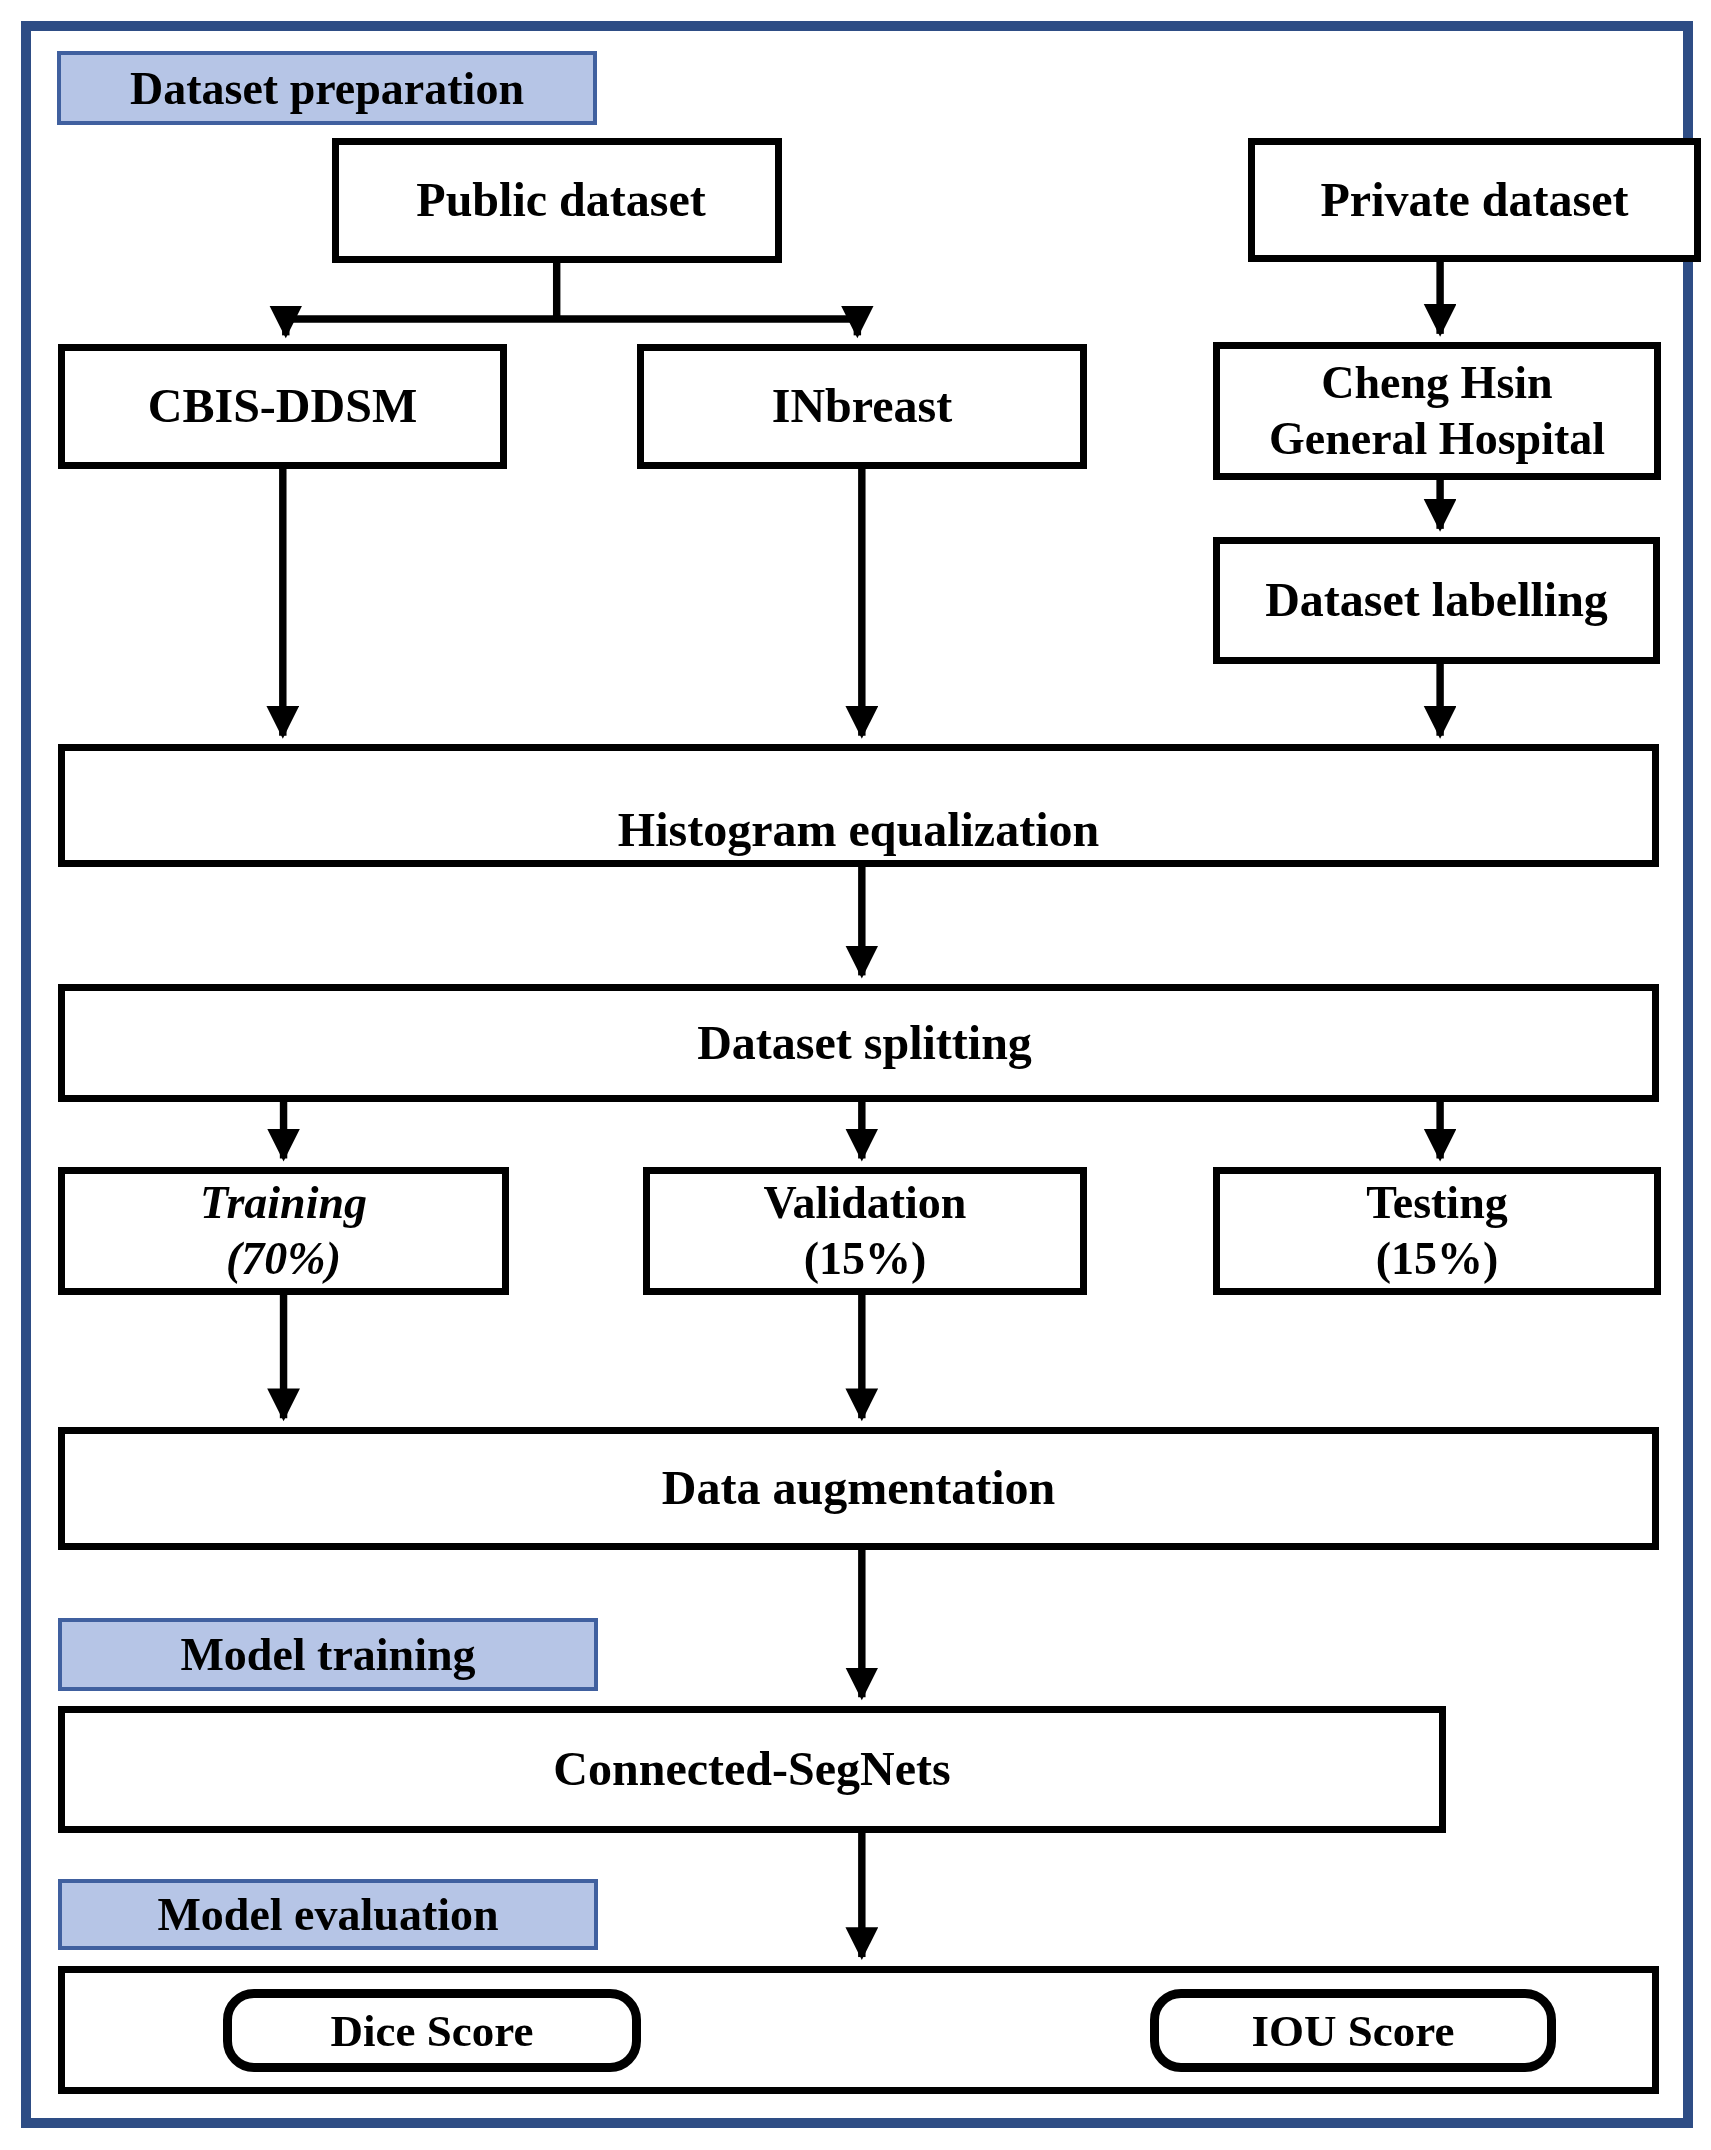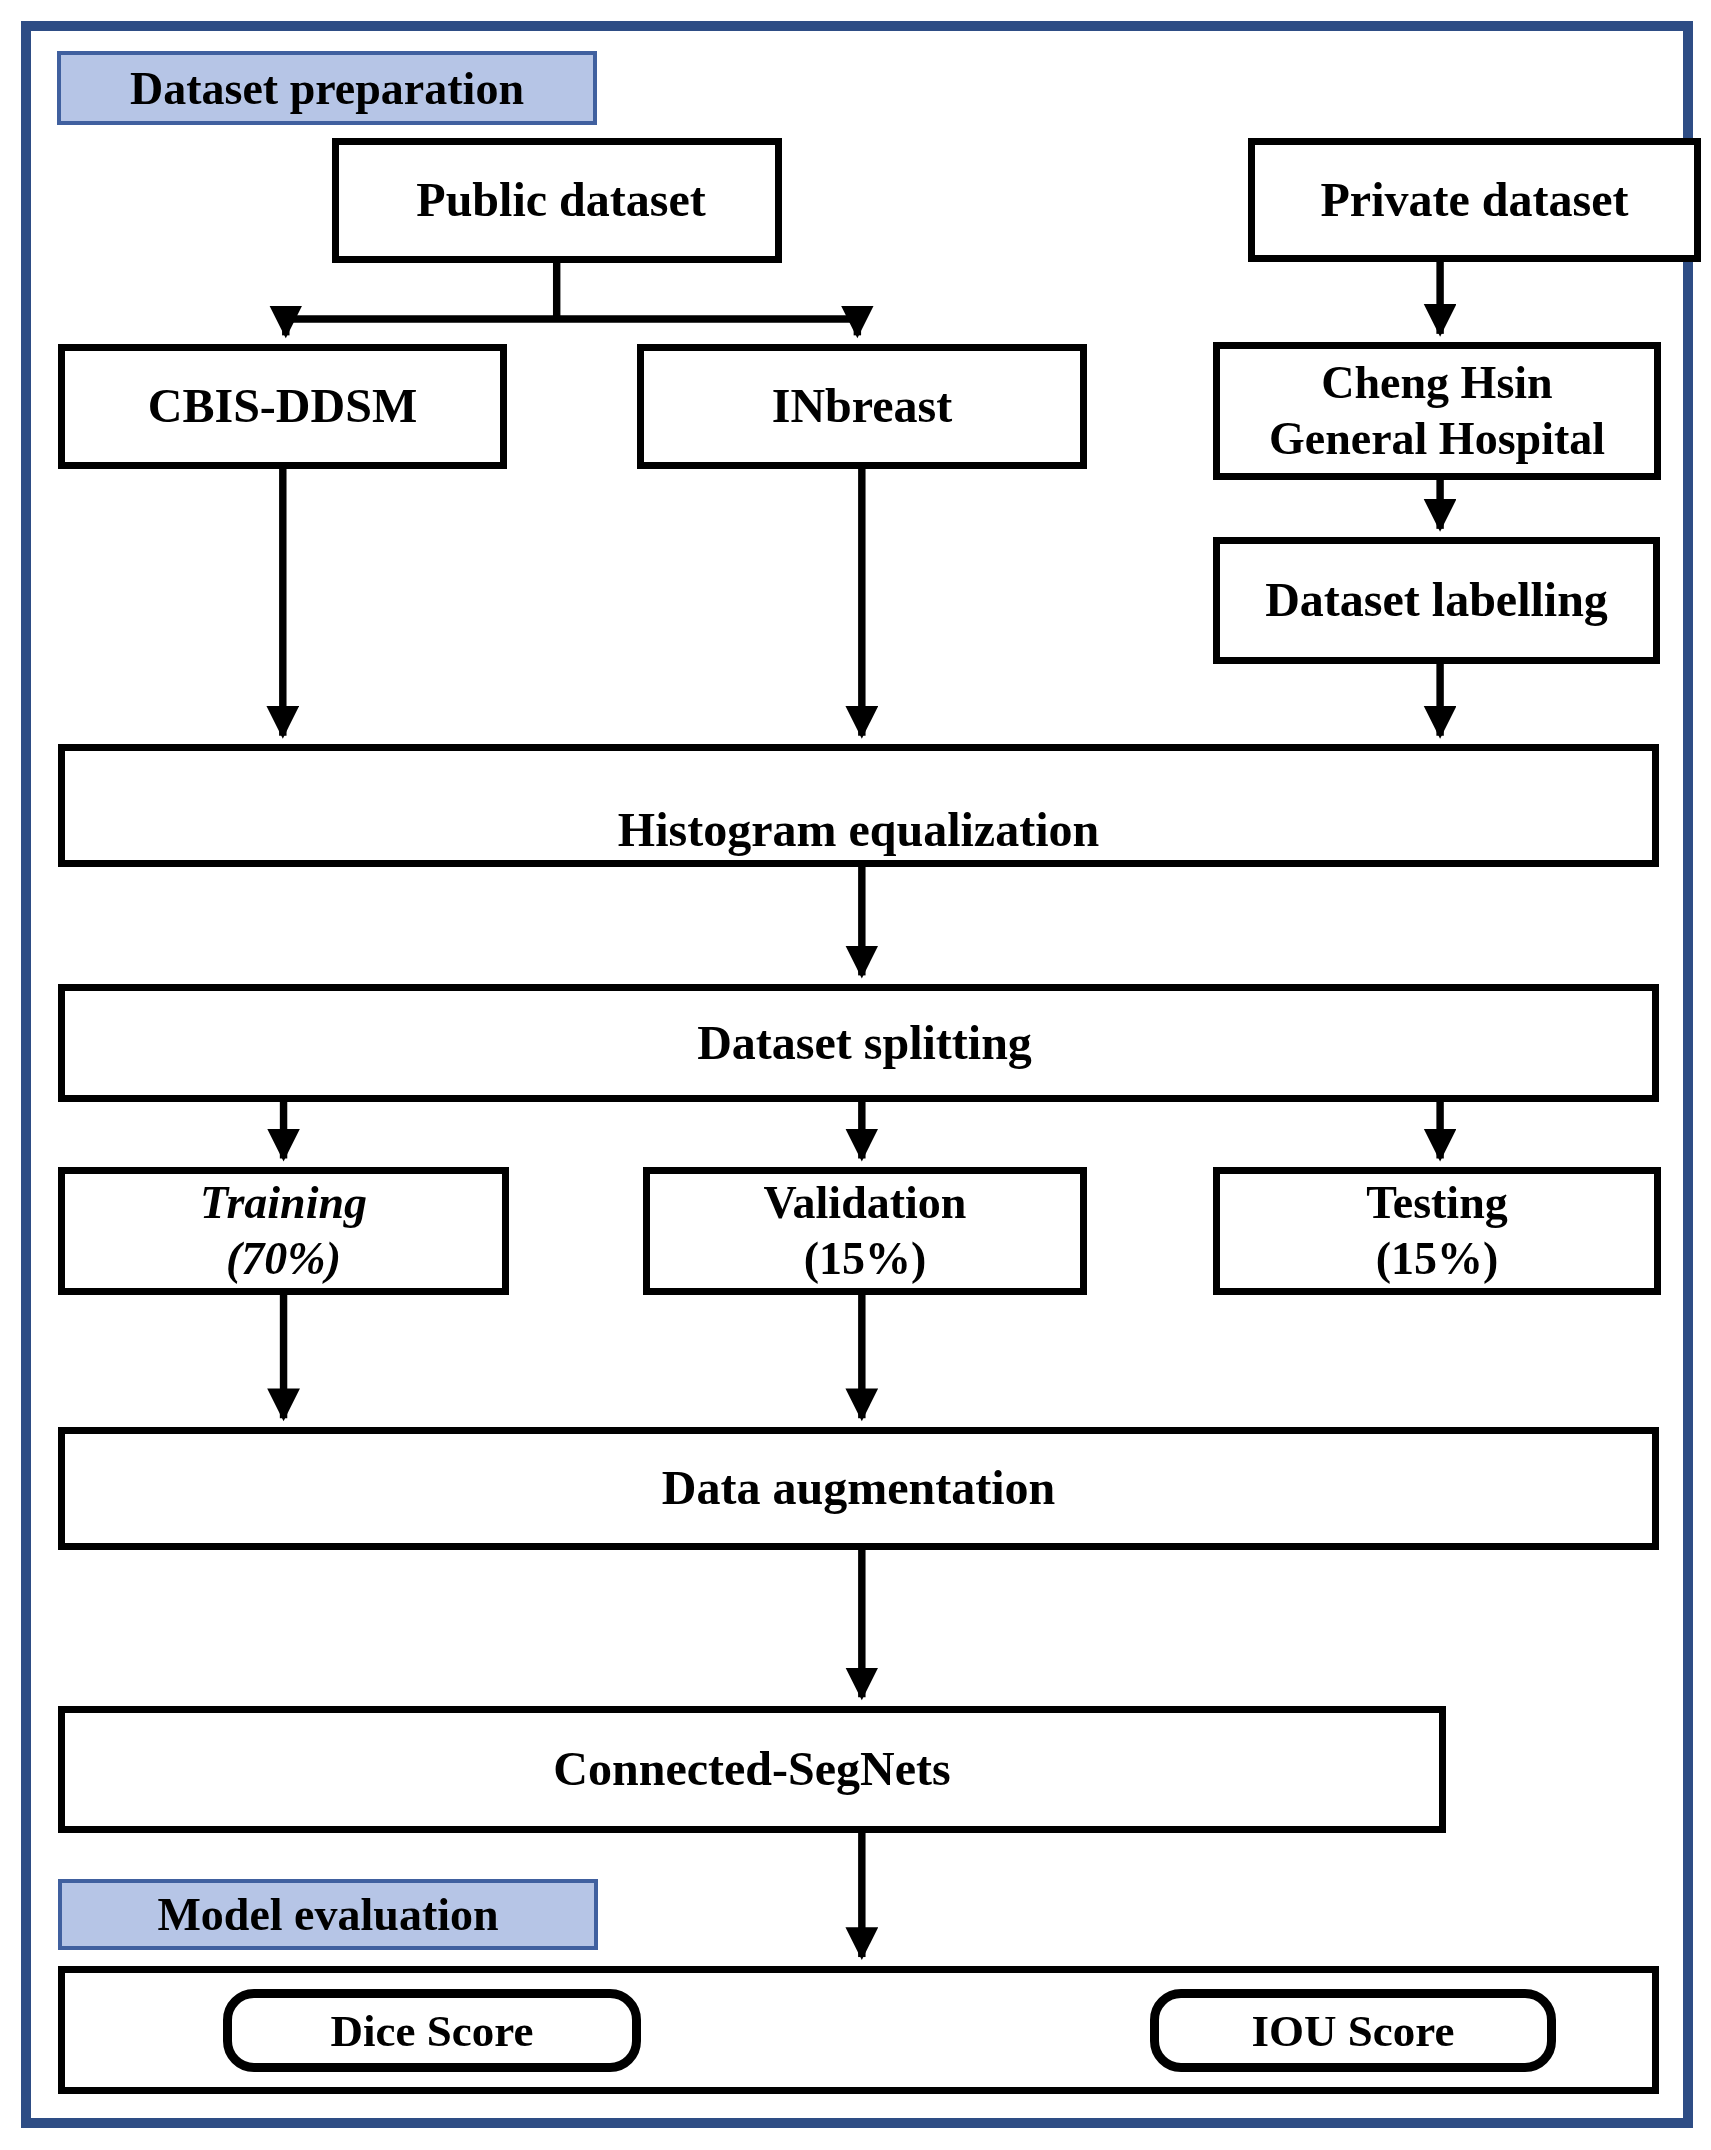--- a/index.html
+++ b/index.html
@@ -88,20 +88,23 @@
     <line x1="1158" y1="1738" x2="1158" y2="1905" stroke="#000" stroke-width="10" marker-end="url(#ah)"></line>
 
     <line x1="1158" y1="2080" x2="1158" y2="2280" stroke="#000" stroke-width="10" marker-end="url(#ah)"></line>
 
     <line x1="1158" y1="2460" x2="1158" y2="2629" stroke="#000" stroke-width="10" marker-end="url(#ah)"></line>
   </svg>
 
   <div class="section-label" style="left:57px; top:51px; width:540px; height:74px;">
     <span>Dataset preparation</span>
   </div>
+  <div class="section-label" style="left:58px; top:1618px; width:540px; height:73px;">
+    <span>Model training</span>
+  </div>
   <div class="section-label" style="left:58px; top:1879px; width:540px; height:71px;">
     <span>Model evaluation</span>
   </div>
 
   <div class="node" style="left:332px; top:138px; width:450px; height:125px;padding-left:8px;">
     <span>Public dataset</span>
   </div>
   <div class="node" style="left:1208px; top:138px; width:453px; height:124px;margin-left:40px;">
     <span>Private dataset</span>
   </div>

